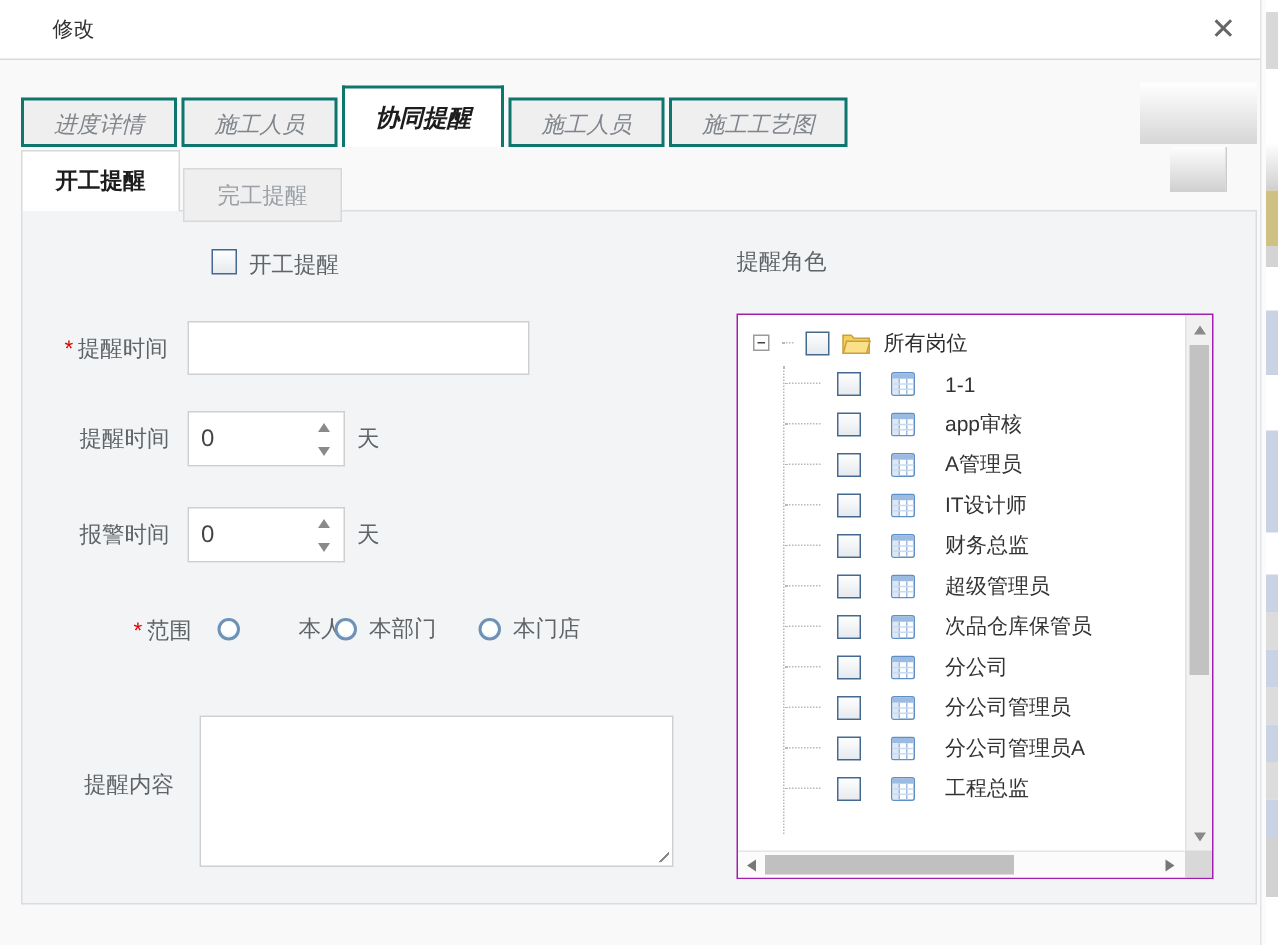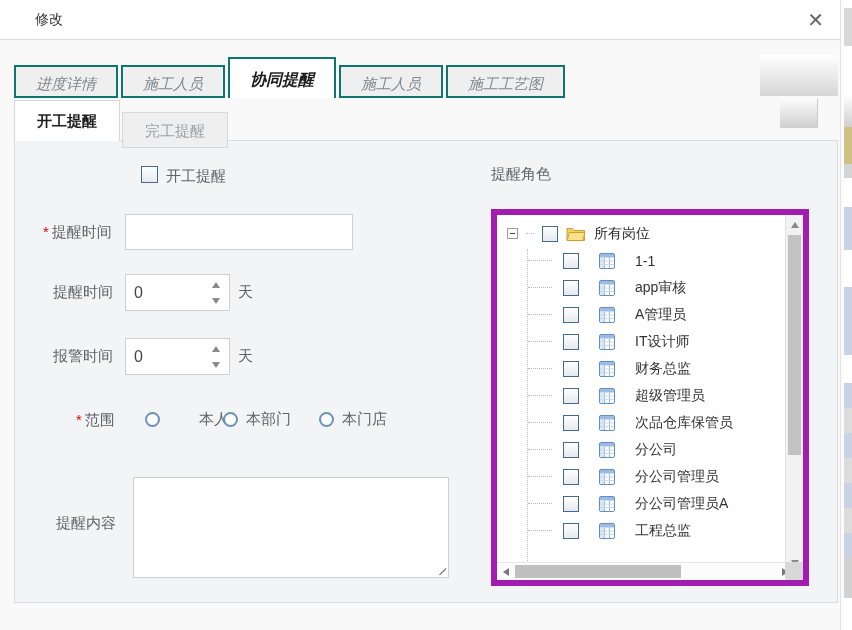--- a/index.html
+++ b/index.html
@@ -77,21 +77,21 @@
   .content-area { position:absolute; left:118px; top:336px; width:316px; height:101px;
     border:1px solid #cfcfcf; background:#fff; resize:none; outline:none;
     font-size:14px; padding:6px; font-family:"Liberation Sans",sans-serif; }
   .resize-grip { position:absolute; left:421px; top:424px; width:10px; height:10px;
     background:repeating-linear-gradient(135deg, transparent 0 2.5px, #8a8a8a 2.5px 4px, transparent 4px 6.5px);
     clip-path:polygon(100% 0, 100% 100%, 0 100%); }
 
   
   .roles-title { position:absolute; left:476px; top:24px; font-size:15px; color:#5f6468; }
   .treebox { position:absolute; left:476px; top:68px; width:318px; height:377px;
-    background:#fff; border:6px solid #a21caf; }
+    background:#fff; border:1px solid #a21caf; }
   .treecontent { position:absolute; left:0; top:0; width:299px; height:358px;
     overflow:hidden; padding-top:5px; }
   .tree-vline { position:absolute; left:30px; top:34px; height:312px; width:0;
     border-left:1px dotted #b9b9b9; }
   .tree-row { position:relative; height:27px; display:flex; align-items:center;
     gap:20px; padding-left:66px; cursor:pointer; }
   .tree-row.root { padding-left:10px; gap:8px; }
   .tree-row:not(.root)::before { content:''; position:absolute; left:31px; top:13px;
     width:24px; border-top:1px dotted #b9b9b9; }
   .expander { width:11px; height:11px; border:1px solid #9b9b9b; background:#fff;
@@ -189,21 +189,21 @@
         <div class="spinbtn">
             <span class="tri-up"></span>
           </div>
         <div class="spinbtn">
             <span class="tri-down"></span>
           </div>
       </div>
     </div>
     <span class="lbl" style="left:223px;top:206px;">天</span>
 
-    <span class="lbl" style="left:61px;top:270px;"><span class="req">*</span><span>范围</span></span>
+    <span class="lbl" style="left:74px;top:270px;"><span class="req">*</span><span>范围</span></span>
     <div class="radio-opt" style="left:130px;top:269px;gap:39px;">
       <span class="radio"></span>
       <span class="radio-lbl">本人</span>
     </div>
     <div class="radio-opt" style="left:208px;top:269px;">
       <span class="radio"></span>
       <span class="radio-lbl">本部门</span>
     </div>
     <div class="radio-opt" style="left:304px;top:269px;">
       <span class="radio"></span>

